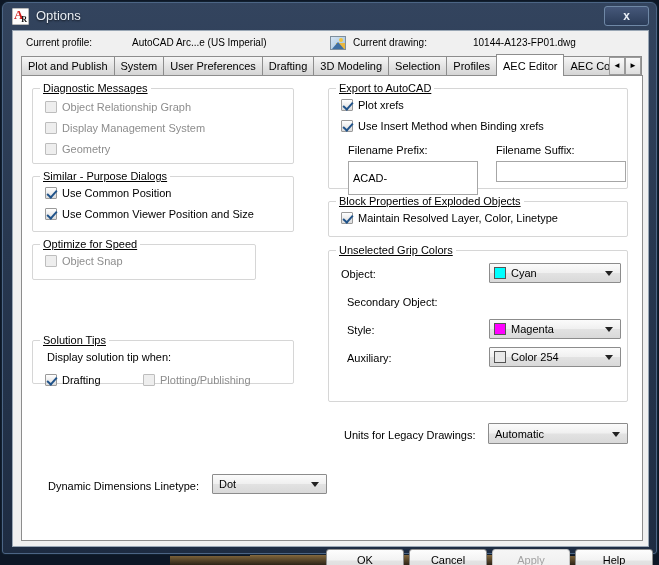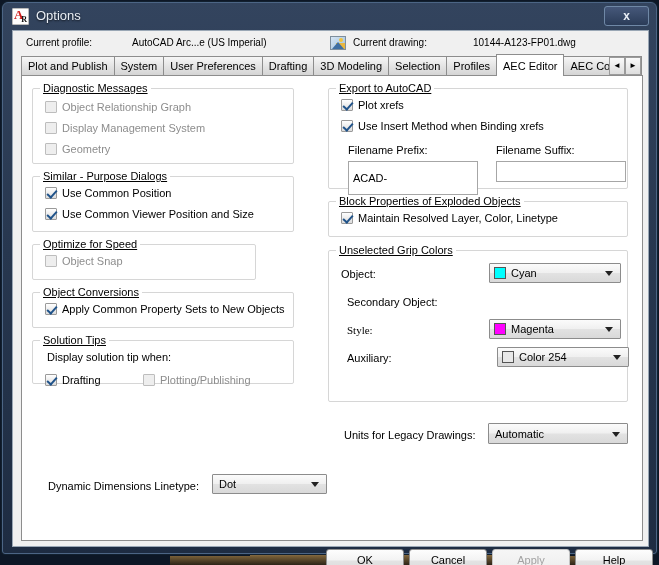--- a/index.html
+++ b/index.html
@@ -356,26 +356,20 @@
           </label>
         </div>
 
         <div class="grp" style="left:10px; top:168px; width:224px; height:36px;">
           <span class="cap">Optimize for Speed</span>
           <label class="cb disabled" style="left:12px; top:10px;">
             <span class="box"></span><span>Object Snap</span>
           </label>
         </div>
 
-        <div class="grp" style="left:10px; top:216px; width:262px; height:36px;">
-          <span class="cap">Object Conversions</span>
-          <label class="cb checked" style="left:12px; top:10px;">
-            <span class="box"></span><span>Apply Common Property Sets to New Objects</span>
-          </label>
-        </div>
 
         <div class="grp" style="left:10px; top:264px; width:262px; height:44px;">
           <span class="cap">Solution Tips</span>
           <span class="stat" style="left:14px; top:10px;">Display solution tip when:</span>
           <label class="cb checked" style="left:12px; top:33px;">
             <span class="box"></span><span>Drafting</span>
           </label>
           <label class="cb disabled" style="left:110px; top:33px;">
             <span class="box"></span><span>Plotting/Publishing</span>
           </label>
@@ -413,29 +407,29 @@
 
           <span class="stat" style="left:12px; top:17px;">Object:</span>
           <div class="combo" style="left:160px; top:12px; width:132px; height:20px;">
             <span class="swatch" style="background:#00ffff"></span>
             <span class="ctext">Cyan</span>
             <span class="arrow"></span>
           </div>
 
           <span class="stat" style="left:18px; top:45px;">Secondary Object:</span>
 
-          <span class="stat" style="left:18px; top:73px;font-family:Liberation Serif, serif;">Style:</span>
+          <span class="stat" style="left:18px; top:73px;">Style:</span>
           <div class="combo" style="left:160px; top:68px; width:132px; height:20px;">
             <span class="swatch" style="background:#ff00ff"></span>
             <span class="ctext">Magenta</span>
             <span class="arrow"></span>
           </div>
 
           <span class="stat" style="left:18px; top:101px;">Auxiliary:</span>
-          <div class="combo" style="left:168px; top:96px; width:132px; height:20px;">
+          <div class="combo" style="left:160px; top:96px; width:132px; height:20px;">
             <span class="swatch" style="background:#e8e8e8"></span>
             <span class="ctext">Color 254</span>
             <span class="arrow"></span>
           </div>
         </div>
 
         <span class="stat" style="left:322px; top:353px;">Units for Legacy Drawings:</span>
         <div class="combo plain" style="left:466px; top:347px; width:140px; height:21px;">
           <span class="ctext">Automatic</span>
           <span class="arrow"></span>

